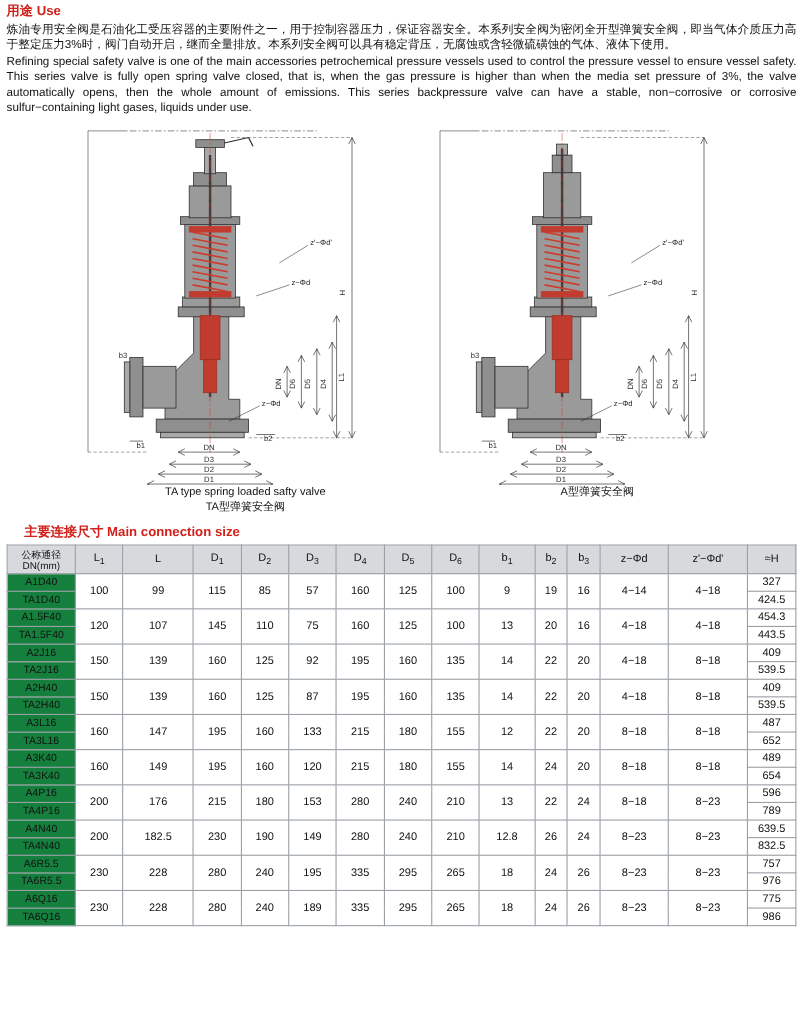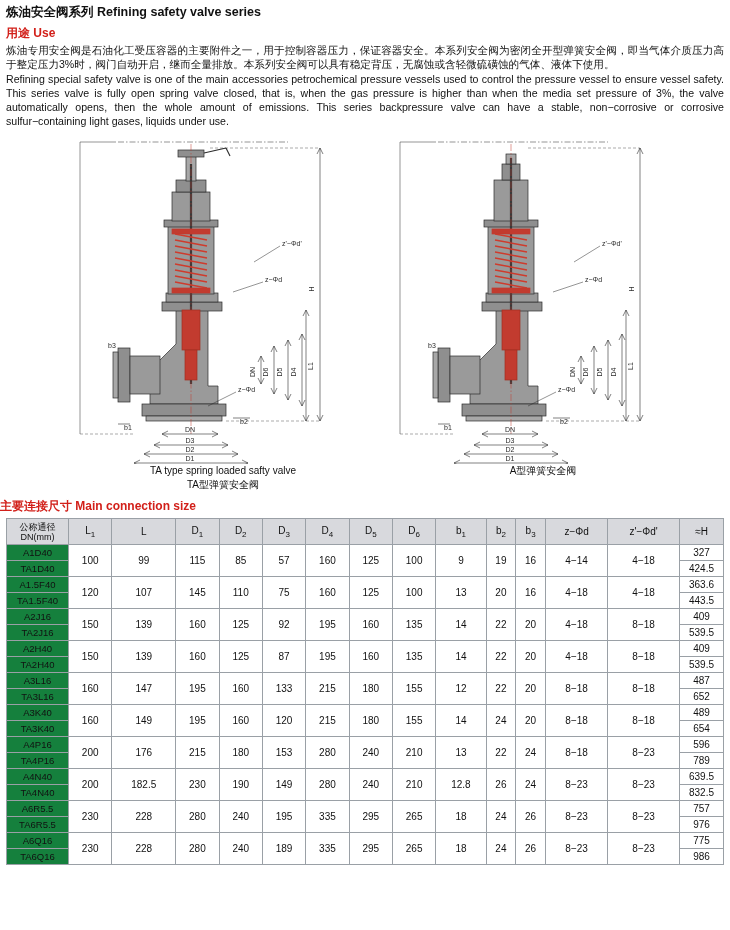--- a/index.html
+++ b/index.html
@@ -56,21 +56,21 @@
     text-align: center;
     font-size: 10px;
     line-height: 1.35;
     color: #111;
   }
   .caption.left { left: 58px; top: 330px; }
   .caption.right { left: 378px; top: 330px; }
 
   
   .tbl-head {
-    padding: 4px 6px 3px 0;
+    padding: 4px 6px 3px 22px;
     font-size: 12px;
     font-weight: bold;
     color: #d2201a;
   }
   table.spec {
     border-collapse: collapse;
     width: 718px;
     margin: 0 6px;
     font-size: 10px;
   }
@@ -99,24 +99,20 @@
     white-space: nowrap;
   }
   table.spec td.h-cell { width: 44px; }
   .sub { font-size: 8px; vertical-align: sub; }
 </style>
 </head>
 <body>
 
 <div class="page">
 
-  <div class="title-row">
-    <span class="title-cn">炼油安全阀系列</span>
-    <span class="title-en">Refining safety valve series</span>
-  </div>
 
   <div class="sec-head">
     <span>用途</span>
     <span>Use</span>
   </div>
 
   <div class="para">
     <p>炼油专用安全阀是石油化工受压容器的主要附件之一，用于控制容器压力，保证容器安全。本系列安全阀为密闭全开型弹簧安全阀，即当气体介质压力高于整定压力3%时，阀门自动开启，继而全量排放。本系列安全阀可以具有稳定背压，无腐蚀或含轻微硫磺蚀的气体、液体下使用。</p>
     <p>Refining special safety valve is one of the main accessories petrochemical pressure vessels used to control the pressure vessel to ensure vessel safety. This series valve is fully open spring valve closed, that is, when the gas pressure is higher than when the media set pressure of 3%, the valve automatically opens, then the whole amount of emissions. This series backpressure valve can have a stable, non−corrosive or corrosive sulfur−containing light gases, liquids under use.</p>
   </div>
@@ -385,21 +381,21 @@
           <td rowspan="2">110</td>
           <td rowspan="2">75</td>
           <td rowspan="2">160</td>
           <td rowspan="2">125</td>
           <td rowspan="2">100</td>
           <td rowspan="2">13</td>
           <td rowspan="2">20</td>
           <td rowspan="2">16</td>
           <td rowspan="2">4−18</td>
           <td rowspan="2">4−18</td>
-          <td class="h-cell">363.6</td>
+          <td class="h-cell">454.3</td>
         </tr>
         <tr>
           <td class="dn-cell">TA1.5F40</td>
           <td class="h-cell">443.5</td>
         </tr>
         <tr>
           <td class="dn-cell">A2J16</td>
           <td rowspan="2">150</td>
           <td rowspan="2">139</td>
           <td rowspan="2">160</td>

